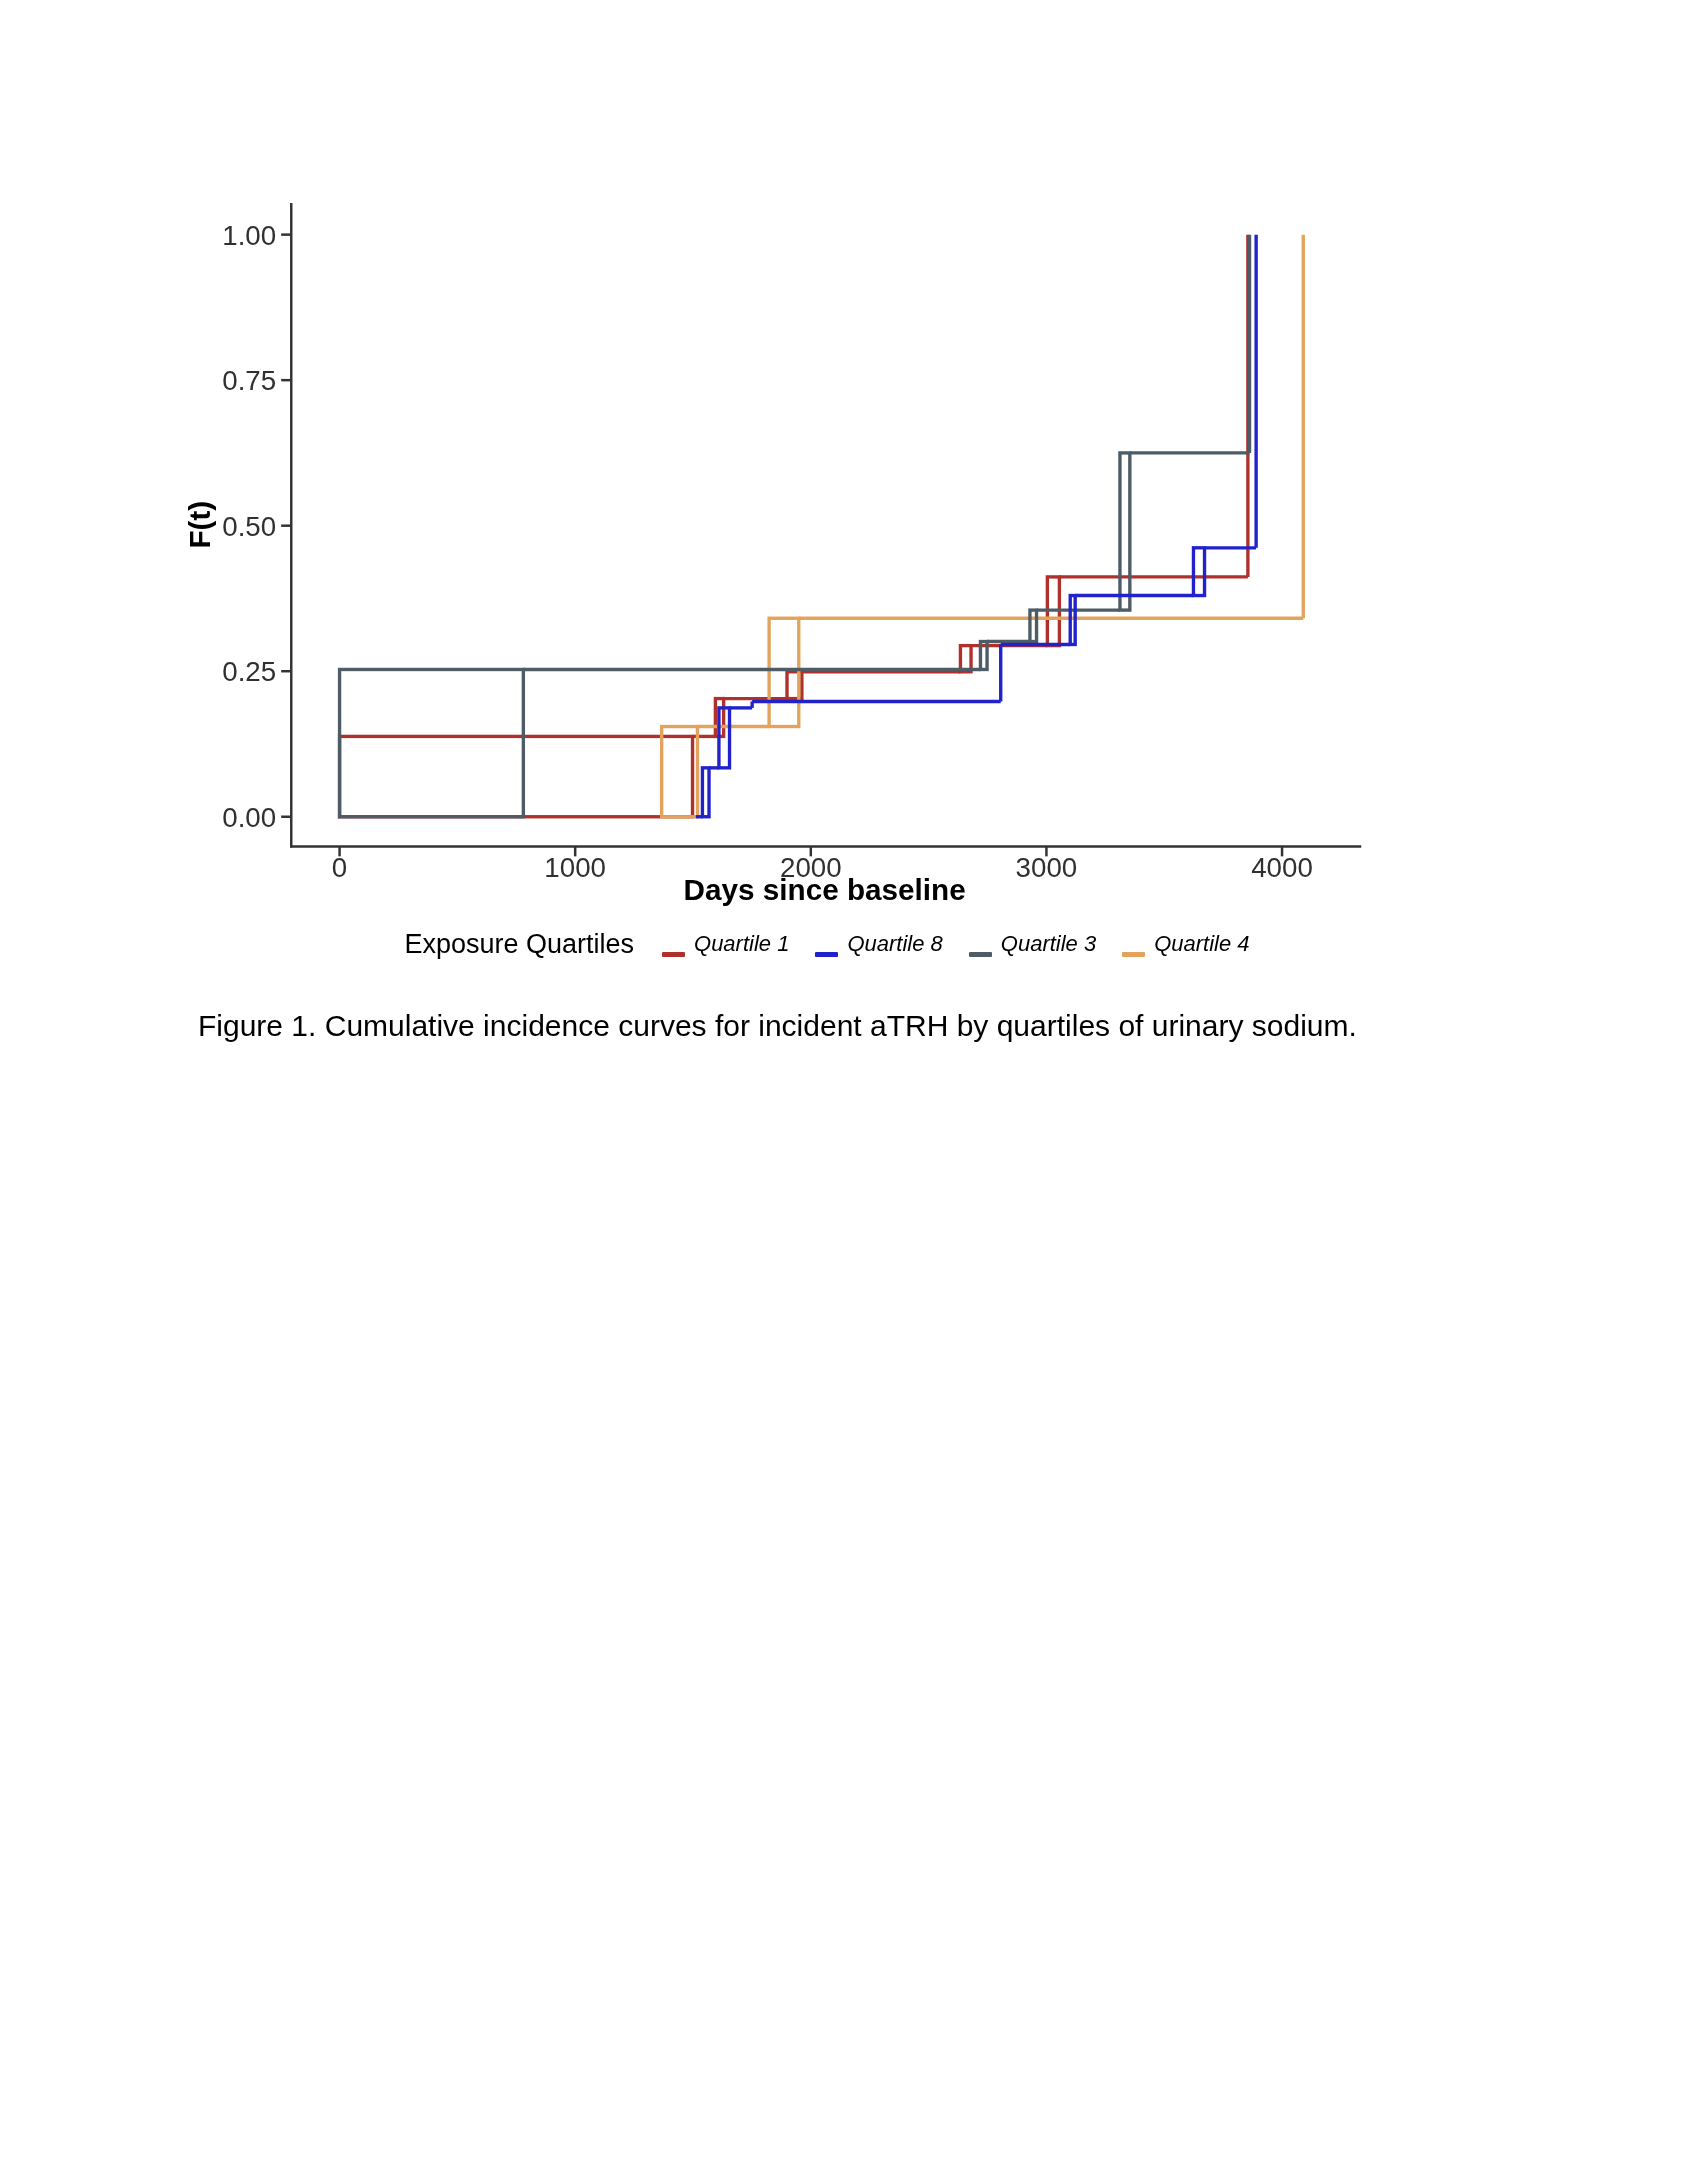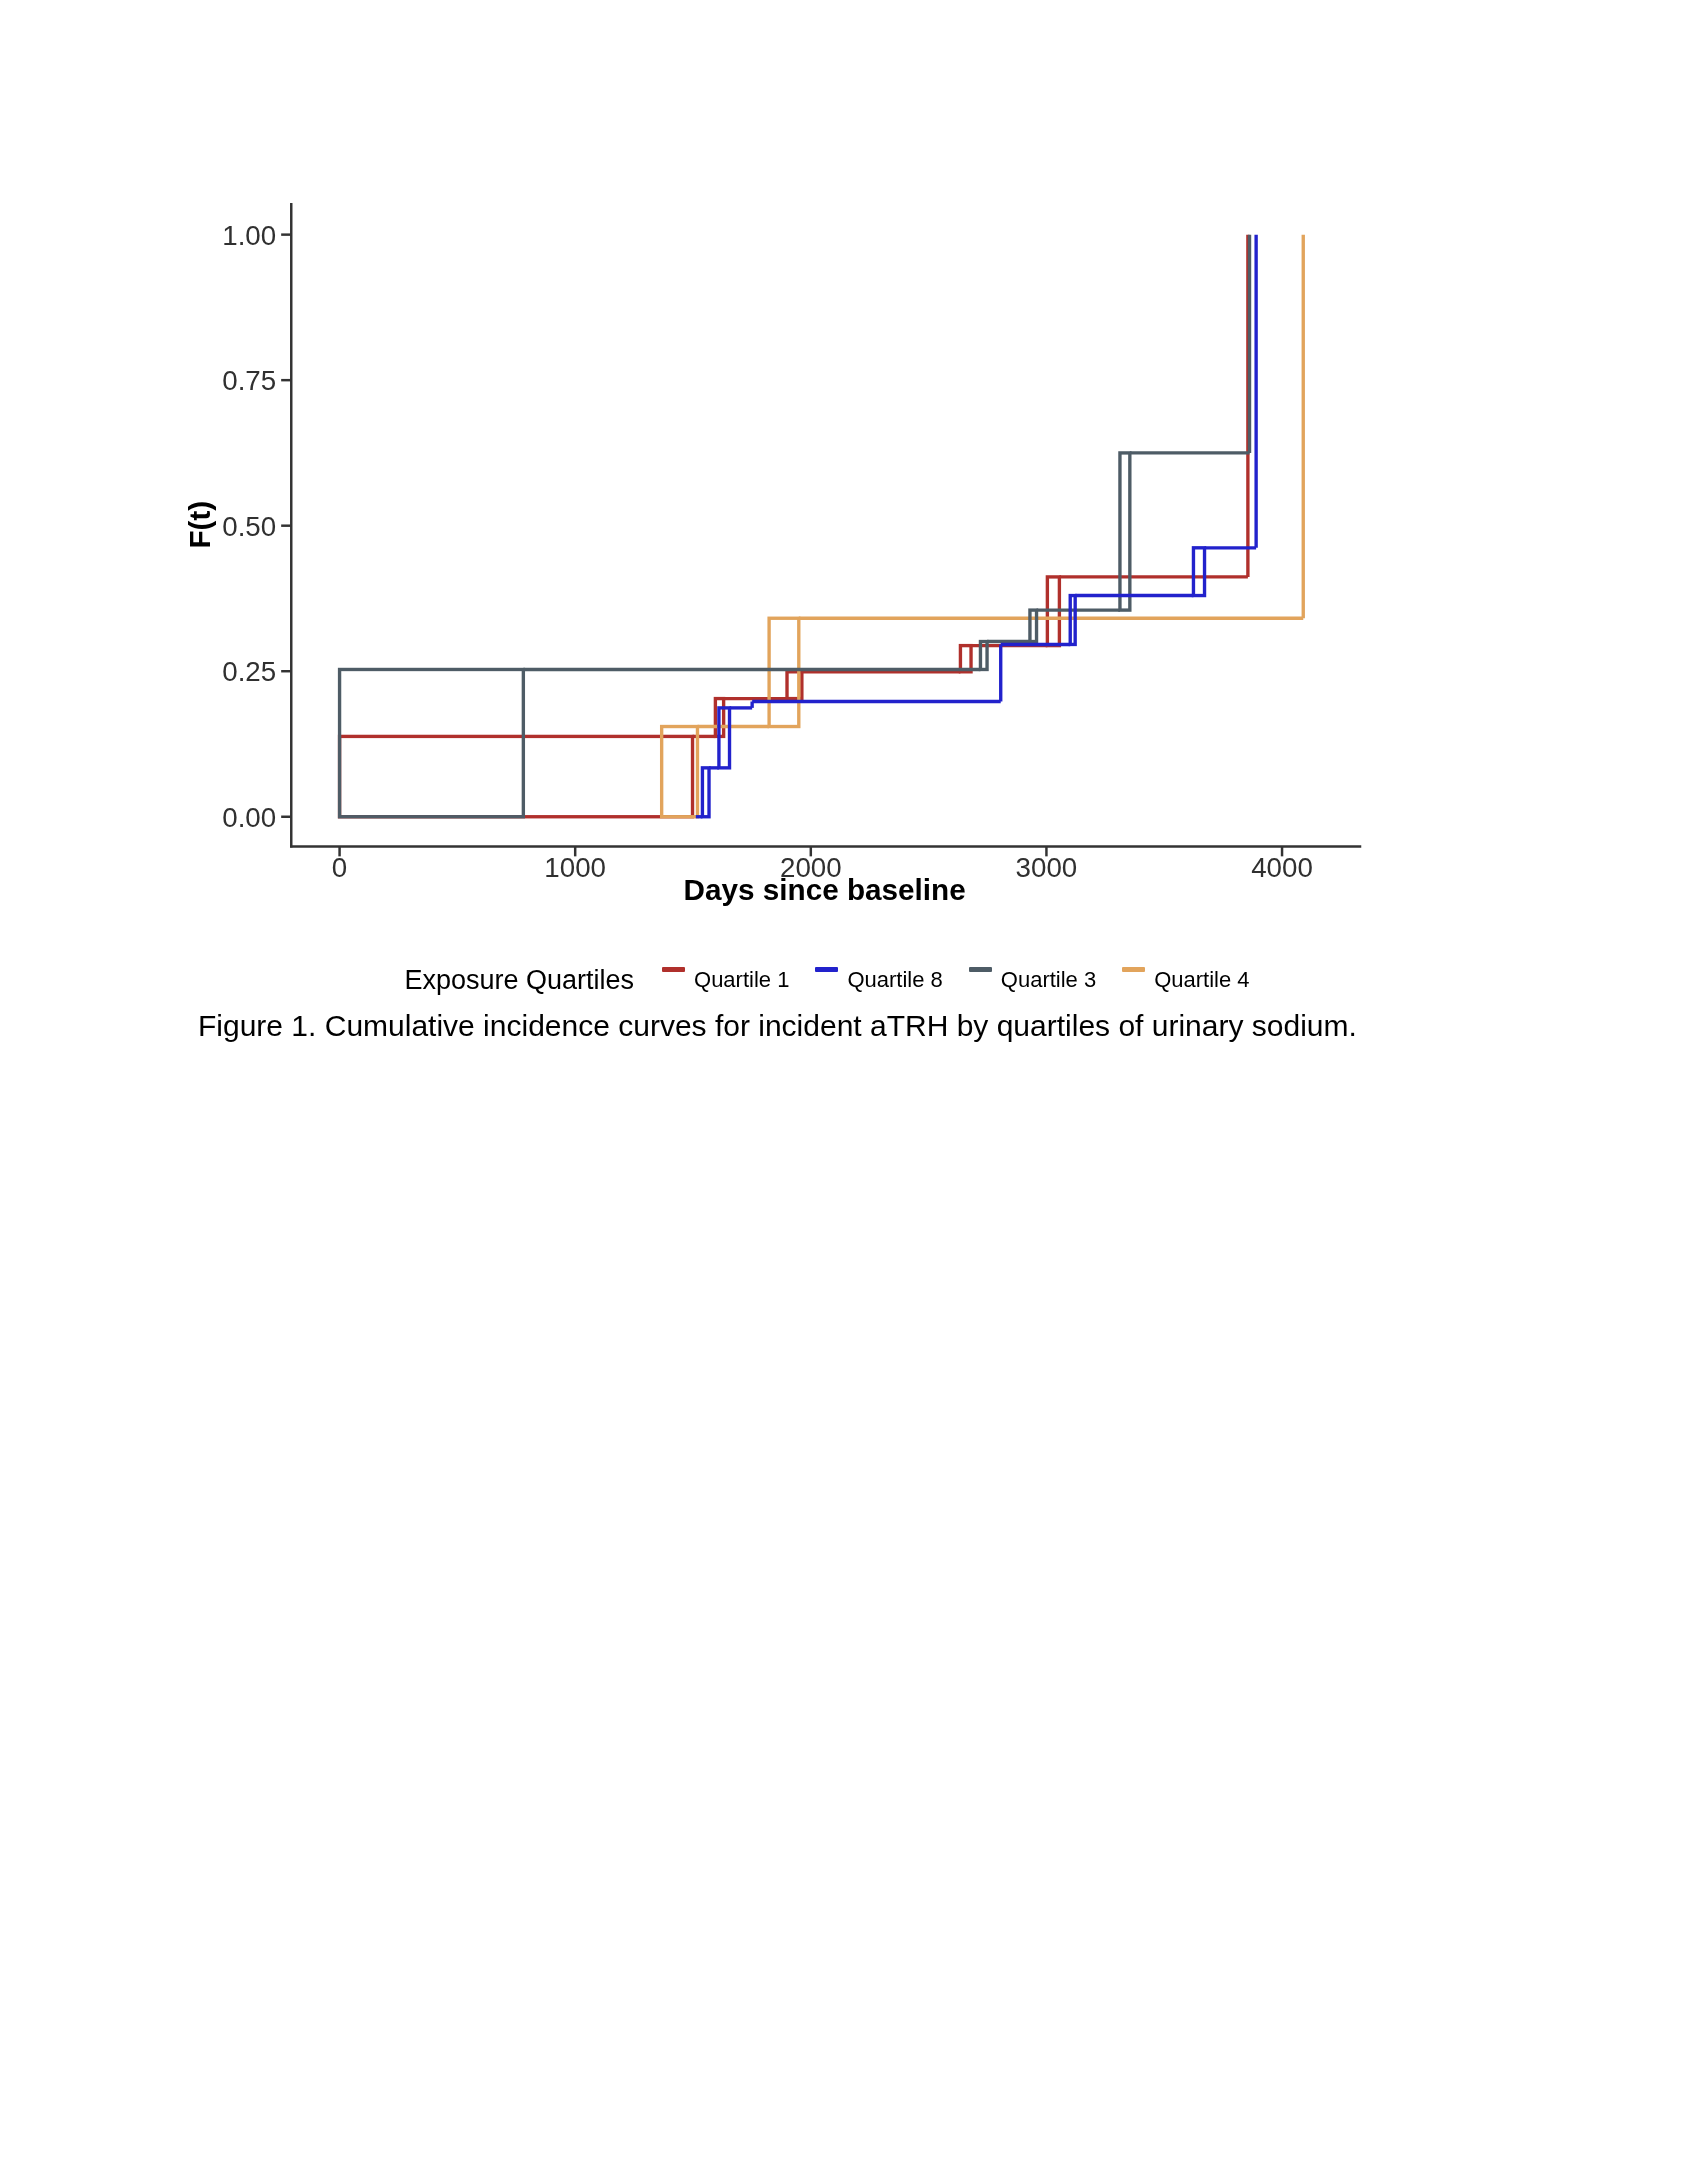--- a/index.html
+++ b/index.html
@@ -7,25 +7,25 @@
     position:relative;
     width:1683px;height:2178px;
     background:#ffffff;
     font-family:"Liberation Sans", sans-serif;
     overflow:hidden;
   }
   svg text{font-family:"Liberation Sans", sans-serif;}
   .tick-label{fill:#303030;font-size:28px;}
   .axis-title{fill:#000000;font-size:30px;font-weight:bold;}
   .legend-row{
-    position:absolute;left:248px;top:960px;width:1158px;height:40px;
+    position:absolute;left:248px;top:924px;width:1158px;height:40px;
     display:flex;justify-content:center;align-items:center;gap:28px;
   }
   .legend-title{font-size:27px;color:#000;white-space:nowrap;}
-  .legend-item{display:flex;align-items:flex-start;gap:9px;white-space:nowrap;}
+  .legend-item{display:flex;align-items:flex-end;gap:9px;white-space:nowrap;font-style:italic;}
   .legend-key{display:inline-block;width:23px;height:5px;border-radius:1px;}
   .legend-label{font-size:22px;color:#000;}
   .caption{
     position:absolute;left:198px;top:1006px;width:1261px;color:#000;
   }
   .caption p{margin:0;}
   .caption .fig-line{font-size:30px;line-height:40px;margin-bottom:8px;}
   .caption .note-line{font-size:26px;line-height:37px;}
   .b{font-weight:normal;}
 </style>

